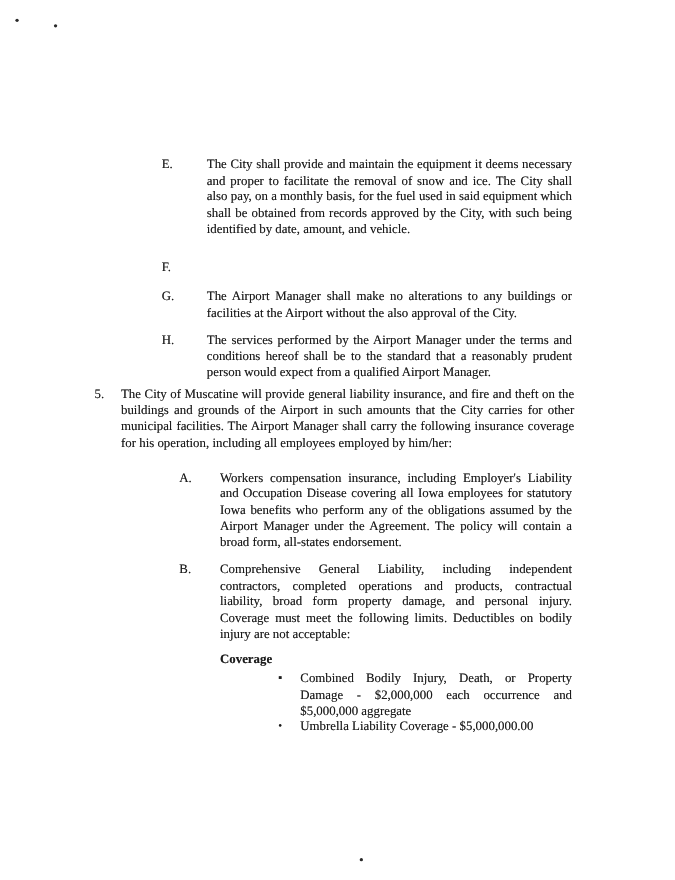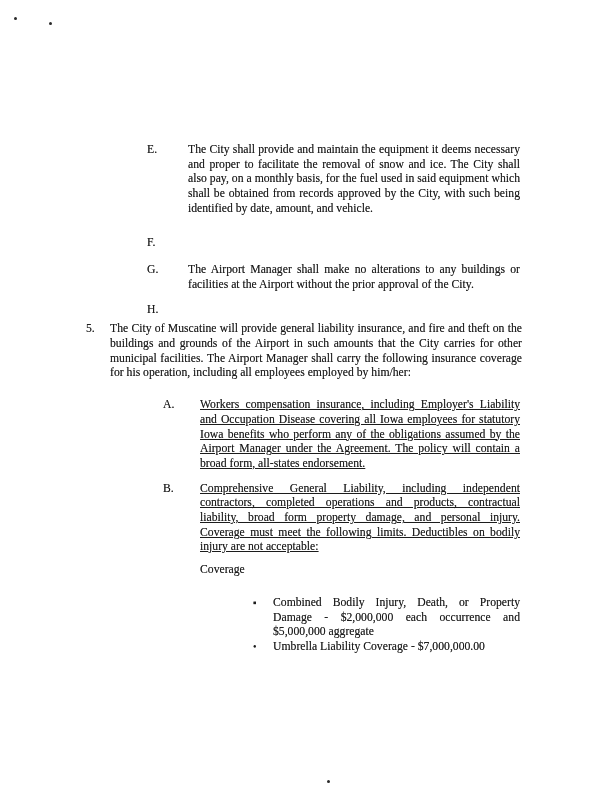--- a/index.html
+++ b/index.html
@@ -44,28 +44,28 @@
   .mbF { margin-bottom: 13px; }
   .mbG { margin-bottom: 10px; }
   .mbH { margin-bottom: 5px; }
   
   .clause.numbered { margin-left: 86px; margin-bottom: 17px; }
   .clause.numbered .lbl { width: 24px; }
   .clause.numbered .body { width: 412px; }
   
   .clause.inner { margin-left: 163px; }
   .clause.inner .lbl { width: 37px; }
-  .clause.inner .body { width: 320px; text-decoration: underline; }
+  .clause.inner .body { width: 320px; }
   .mbA { margin-bottom: 10px; }
   .mbB { margin-bottom: 8px; }
   
   .coverage-heading {
     margin-left: 200px;
-    margin-bottom: 18px;
-    font-weight: normal;
+    margin-bottom: 3px;
+    font-weight: bold;
   }
   
   .bullets {
     margin: 0 0 0 253px;
     padding: 0;
     list-style: none;
     width: 267px;
   }
   .bullets li {
     display: flex;
@@ -107,25 +107,26 @@
       <span class="lbl">E.</span>
       <span class="body">The City shall provide and maintain the equipment it deems necessary and proper to facilitate the removal of snow and ice. The City shall also pay, on a monthly basis, for the fuel used in said equipment which shall be obtained from records approved by the City, with such being identified by date, amount, and vehicle.</span>
     </div>
 
     <div class="clause upper mbF">
       <span class="lbl">F.</span>
     </div>
 
     <div class="clause upper mbG">
       <span class="lbl">G.</span>
-      <span class="body">The Airport Manager shall make no alterations to any buildings or facilities at the Airport without the prior approval of the City.</span>
+      <span class="body">The Airport Manager shall make no alterations to any buildings or facilities at the Airport without the also approval of the City.</span>
     </div>
 
     <div class="clause upper mbH">
       <span class="lbl">H.</span>
+      <span class="body">The services performed by the Airport Manager under the terms and conditions hereof shall be to the standard that a reasonably prudent person would expect from a qualified Airport Manager.</span>
     </div>
 
     <div class="clause numbered">
       <span class="lbl">5.</span>
       <span class="body">The City of Muscatine will provide general liability insurance, and fire and theft on the buildings and grounds of the Airport in such amounts that the City carries for other municipal facilities. The Airport Manager shall carry the following insurance coverage for his operation, including all employees employed by him/her:</span>
     </div>
 
     <div class="clause inner mbA">
       <span class="lbl">A.</span>
       <span class="body">Workers compensation insurance, including Employer's Liability and Occupation Disease covering all Iowa employees for statutory Iowa benefits who perform any of the obligations assumed by the Airport Manager under the Agreement. The policy will contain a broad form, all-states endorsement.</span>
@@ -138,21 +139,21 @@
 
     <div class="coverage-heading">Coverage</div>
 
     <ul class="bullets">
       <li>
         <span class="marker">▪</span>
         <span class="btext">Combined Bodily Injury, Death, or Property Damage - $2,000,000 each occurrence and $5,000,000 aggregate</span>
       </li>
       <li>
         <span class="marker">•</span>
-        <span class="btext">Umbrella Liability Coverage - $7,000,000.00</span>
+        <span class="btext">Umbrella Liability Coverage - $5,000,000.00</span>
       </li>
     </ul>
 
   </div>
 
   <span class="speck speck-3"></span>
 
 </div>
 
 </body></html>

